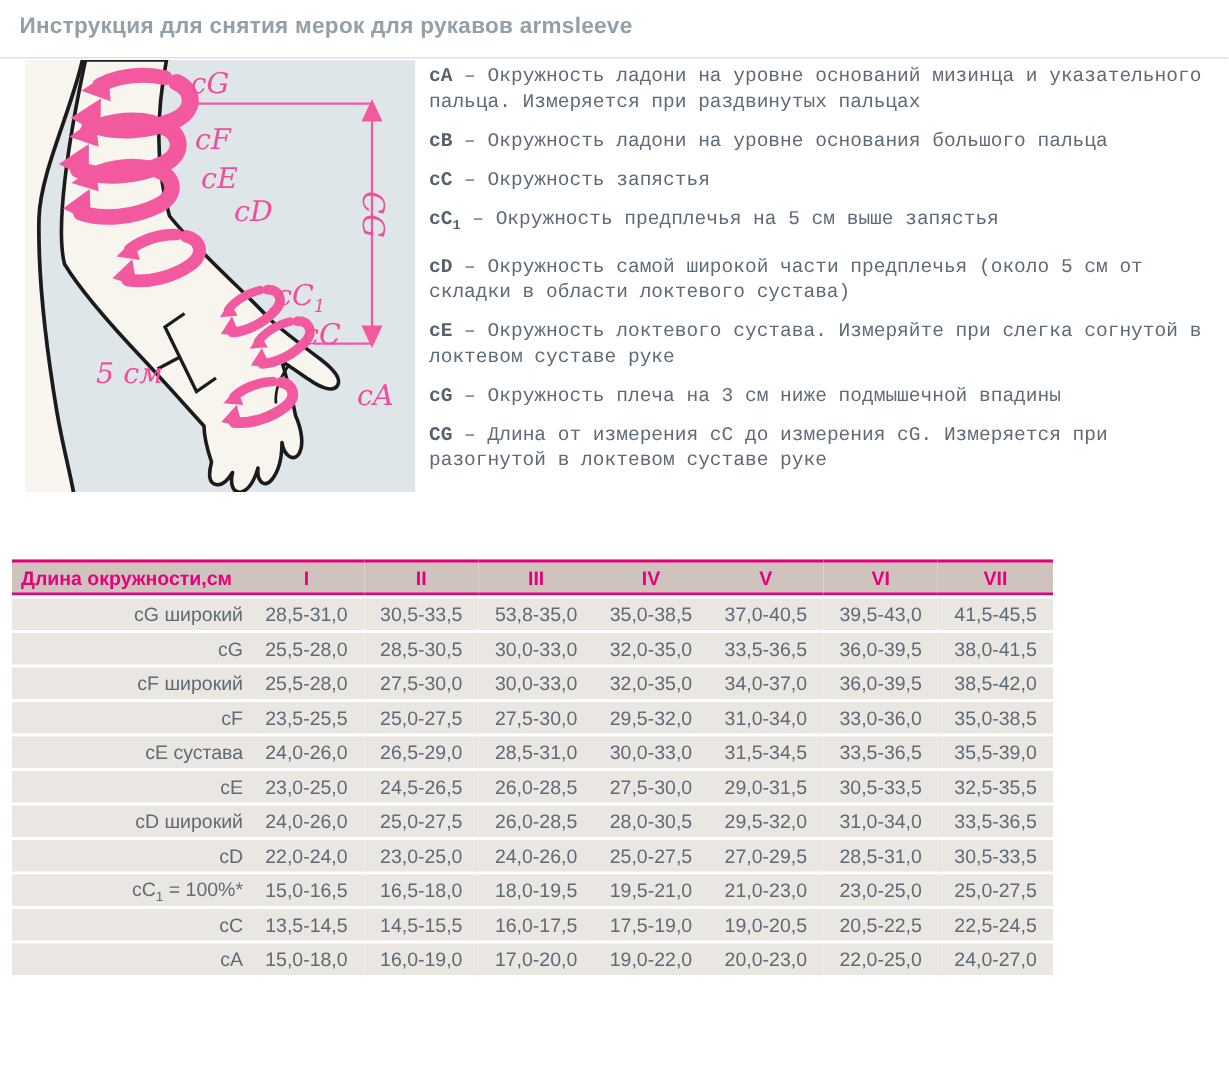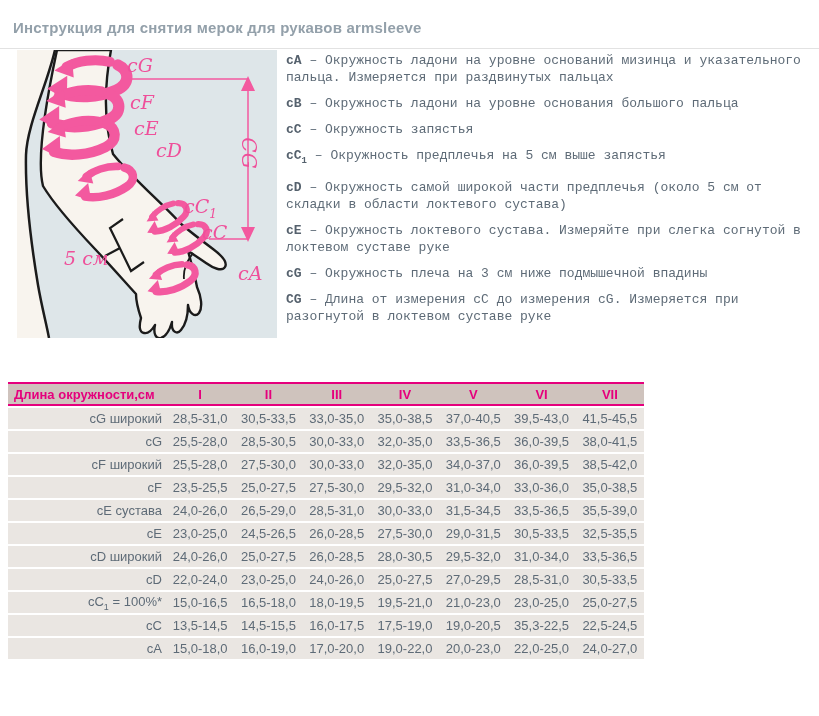--- a/index.html
+++ b/index.html
@@ -2,32 +2,32 @@
 <html><head>
 <meta charset="utf-8">
 <style>
   html,body{margin:0;padding:0;background:#fff;}
   .page{
     width:819px;height:716px;background:#fff;overflow:hidden;
     font-family:"Liberation Sans","DejaVu Sans",sans-serif;
     color:#5e6b77;position:relative;box-sizing:border-box;
   }
   .page-title{
-    margin:0;padding:19px 14px 12px 13px;
+    margin:0;padding:9px 14px 12px 13px;
     font-size:15px;font-weight:bold;color:#93a0aa;letter-spacing:.2px;
   }
   .divider{border:none;border-top:1px solid #e2e2e2;margin:0;}
   .content{display:flex;align-items:flex-start;padding:1px 10px 0 17px;}
   .illustration-wrap{flex:0 0 260px;}
   .descriptions{flex:1 1 auto;padding:2px 6px 0 9px;font-size:13px;line-height:17px;font-family:Liberation Mono, monospace;}
   .descriptions p{margin:0 0 9px 0;}
   .descriptions b{font-weight:bold;color:#55616d;}
   sub{font-size:9px;}
   table.size-table{
-    margin:40px 19px 0 8px;width:636px;table-layout:fixed;
+    margin:40px 19px 0 8px;width:694px;table-layout:fixed;
     border-collapse:separate;border-spacing:0;font-size:13px;
   }
   .size-table thead th{
     background:#cfc3bd;color:#e5007d;font-weight:bold;
     border-top:2px solid #e5007d;border-bottom:2px solid #e5007d;
     height:18px;padding:1px 4px;text-align:center;
   }
   .size-table thead th.lbl{text-align:left;padding-left:6px;}
   .size-table tbody td{
     background:#eae6e2;color:#5e6b77;height:19px;padding:1px 4px;
@@ -153,21 +153,21 @@
         <th>V</th>
         <th>VI</th>
         <th>VII</th>
       </tr>
     </thead>
     <tbody>
         <tr>
           <td class="row-label">cG широкий</td>
           <td>28,5-31,0</td>
           <td>30,5-33,5</td>
-          <td>33,0-35,0</td>
+          <td>53,8-35,0</td>
           <td>35,0-38,5</td>
           <td>37,0-40,5</td>
           <td>39,5-43,0</td>
           <td>41,5-45,5</td>
         </tr>
         <tr>
           <td class="row-label">cG</td>
           <td>25,5-28,0</td>
           <td>28,5-30,5</td>
           <td>30,0-33,0</td>
@@ -246,21 +246,21 @@
           <td>23,0-25,0</td>
           <td>25,0-27,5</td>
         </tr>
         <tr>
           <td class="row-label">cC</td>
           <td>13,5-14,5</td>
           <td>14,5-15,5</td>
           <td>16,0-17,5</td>
           <td>17,5-19,0</td>
           <td>19,0-20,5</td>
-          <td>35,3-22,5</td>
+          <td>20,5-22,5</td>
           <td>22,5-24,5</td>
         </tr>
         <tr>
           <td class="row-label">cA</td>
           <td>15,0-18,0</td>
           <td>16,0-19,0</td>
           <td>17,0-20,0</td>
           <td>19,0-22,0</td>
           <td>20,0-23,0</td>
           <td>22,0-25,0</td>

